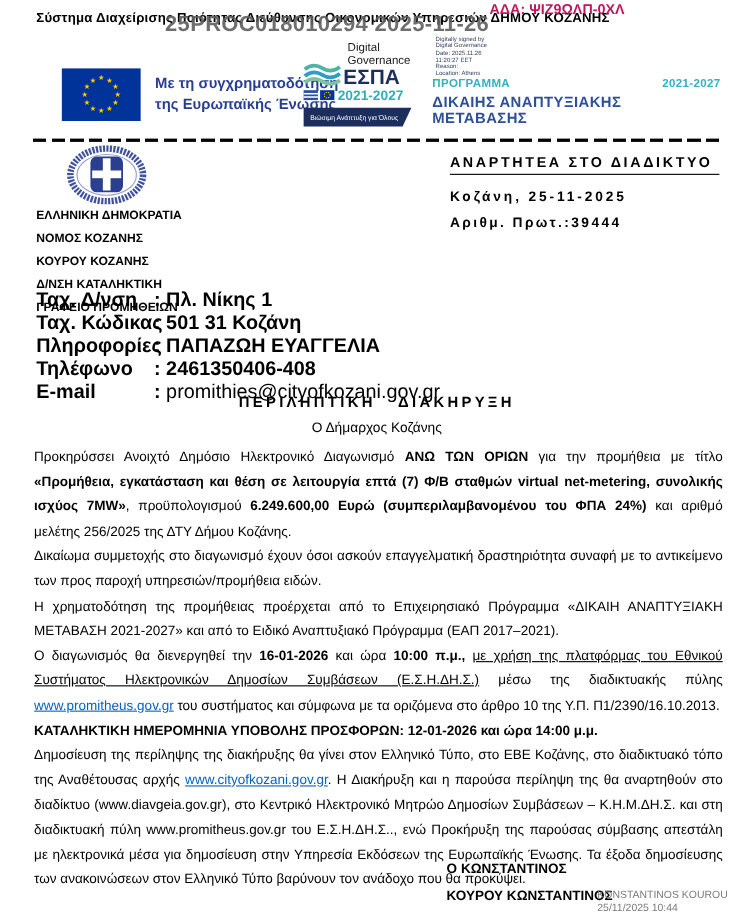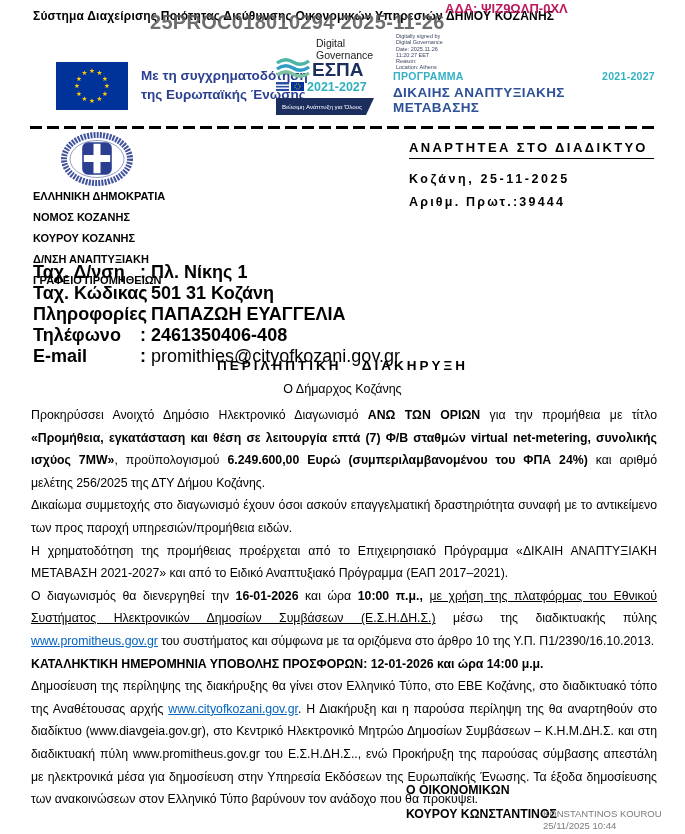--- a/index.html
+++ b/index.html
@@ -126,21 +126,21 @@
     <rect x="23" y="11" width="28" height="31" rx="5" fill="#2b3f91"></rect>
     <rect x="33.5" y="11" width="7" height="31" fill="#ffffff"></rect>
     <rect x="23" y="23" width="28" height="7" fill="#ffffff"></rect>
     <rect x="23" y="11" width="28" height="31" rx="5" fill="none" stroke="#2b3f91" stroke-width="1.6"></rect>
   </svg>
 
   <div class="letterhead">
     <div>ΕΛΛΗΝΙΚΗ  ΔΗΜΟΚΡΑΤΙΑ</div>
     <div>ΝΟΜΟΣ ΚΟΖΑΝΗΣ</div>
     <div>ΚΟΥΡΟΥ ΚΟΖΑΝΗΣ</div>
-    <div>Δ/ΝΣΗ ΑΝΑΠΤΥΞΙΑΚΗ</div>
+    <div>Δ/ΝΣΗ ΚΑΤΑΛΗΚΤΙΚΗ</div>
     <div>ΓΡΑΦΕΙΟ ΠΡΟΜΗΘΕΙΩΝ</div>
   </div>
 
   <div class="anartitea">ΑΝΑΡΤΗΤΕΑ ΣΤΟ ΔΙΑΔΙΚΤΥΟ</div>
   <div class="place-date">Κοζάνη, 25-11-2025</div>
   <div class="protocol">Αριθμ. Πρωτ.:39444</div>
 
   <div class="contact">
     <div class="row">
       <span class="lbl">Ταχ. Δ/νση</span><span class="colon">:</span> <span class="val">Πλ. Νίκης 1</span>
@@ -164,20 +164,20 @@
 
   <div class="doc-body">
     <p><span>Προκηρύσσει Ανοιχτό Δημόσιο Ηλεκτρονικό Διαγωνισμό </span><span class="b">ΑΝΩ ΤΩΝ ΟΡΙΩΝ</span><span> για την προμήθεια με τίτλο </span><span class="b">«Προμήθεια, εγκατάσταση και θέση σε λειτουργία επτά (7) Φ/Β σταθμών virtual net-metering, συνολικής ισχύος 7MW»</span><span>, προϋπολογισμού </span><span class="b">6.249.600,00 Ευρώ (συμπεριλαμβανομένου του ΦΠΑ 24%)</span><span> και αριθμό μελέτης 256/2025 της ΔΤΥ Δήμου Κοζάνης.</span></p>
     <p><span>Δικαίωμα συμμετοχής στο διαγωνισμό έχουν όσοι ασκούν επαγγελματική δραστηριότητα συναφή με το αντικείμενο των προς παροχή υπηρεσιών/προμήθεια ειδών.</span></p>
     <p><span>Η χρηματοδότηση της προμήθειας προέρχεται από το Επιχειρησιακό Πρόγραμμα «ΔΙΚΑΙΗ ΑΝΑΠΤΥΞΙΑΚΗ ΜΕΤΑΒΑΣΗ 2021-2027» και από το Ειδικό Αναπτυξιακό Πρόγραμμα (ΕΑΠ 2017–2021).</span></p>
     <p><span>Ο διαγωνισμός θα διενεργηθεί την </span><span class="b">16-01-2026</span><span> και ώρα </span><span class="b">10:00 π.μ.,</span><span>  </span><span class="u">με χρήση της πλατφόρμας του Εθνικού Συστήματος Ηλεκτρονικών Δημοσίων Συμβάσεων (Ε.Σ.Η.ΔΗ.Σ.)</span><span> μέσω της διαδικτυακής πύλης </span><span class="link">www.promitheus.gov.gr</span><span> του συστήματος και σύμφωνα με τα οριζόμενα στο άρθρο 10 της Υ.Π. Π1/2390/16.10.2013.</span></p>
     <p><span class="b">ΚΑΤΑΛΗΚΤΙΚΗ ΗΜΕΡΟΜΗΝΙΑ ΥΠΟΒΟΛΗΣ ΠΡΟΣΦΟΡΩΝ: 12-01-2026  και ώρα 14:00 μ.μ.</span></p>
     <p><span>Δημοσίευση της περίληψης της διακήρυξης θα γίνει στον Ελληνικό Τύπο, στο ΕΒΕ Κοζάνης, στο διαδικτυακό τόπο της Αναθέτουσας αρχής </span><span class="link">www.cityofkozani.gov.gr</span><span>. Η Διακήρυξη και η παρούσα περίληψη της θα αναρτηθούν στο διαδίκτυο (www.diavgeia.gov.gr), στο Κεντρικό Ηλεκτρονικό Μητρώο Δημοσίων Συμβάσεων – Κ.Η.Μ.ΔΗ.Σ. και στη διαδικτυακή πύλη www.promitheus.gov.gr του Ε.Σ.Η.ΔΗ.Σ.., ενώ Προκήρυξη της παρούσας σύμβασης απεστάλη με ηλεκτρονικά μέσα για δημοσίευση στην Υπηρεσία Εκδόσεων της Ευρωπαϊκής Ένωσης. Τα έξοδα δημοσίευσης των ανακοινώσεων στον Ελληνικό Τύπο βαρύνουν τον ανάδοχο που θα προκύψει.</span></p>
   </div>
 
-  <div class="sig-role">Ο ΟΙΚΟΝΟΜΙΚΩΝ</div>
+  <div class="sig-role">Ο ΚΩΝΣΤΑΝΤΙΝΟΣ</div>
   <div class="sig-name">ΚΟΥΡΟΥ ΚΩΝΣΤΑΝΤΙΝΟΣ</div>
   <div class="sig-digital">
     <div>KONSTANTINOS KOUROU</div>
     <div>25/11/2025 10:44</div>
   </div>
 
 </div>
 
 </body></html>

